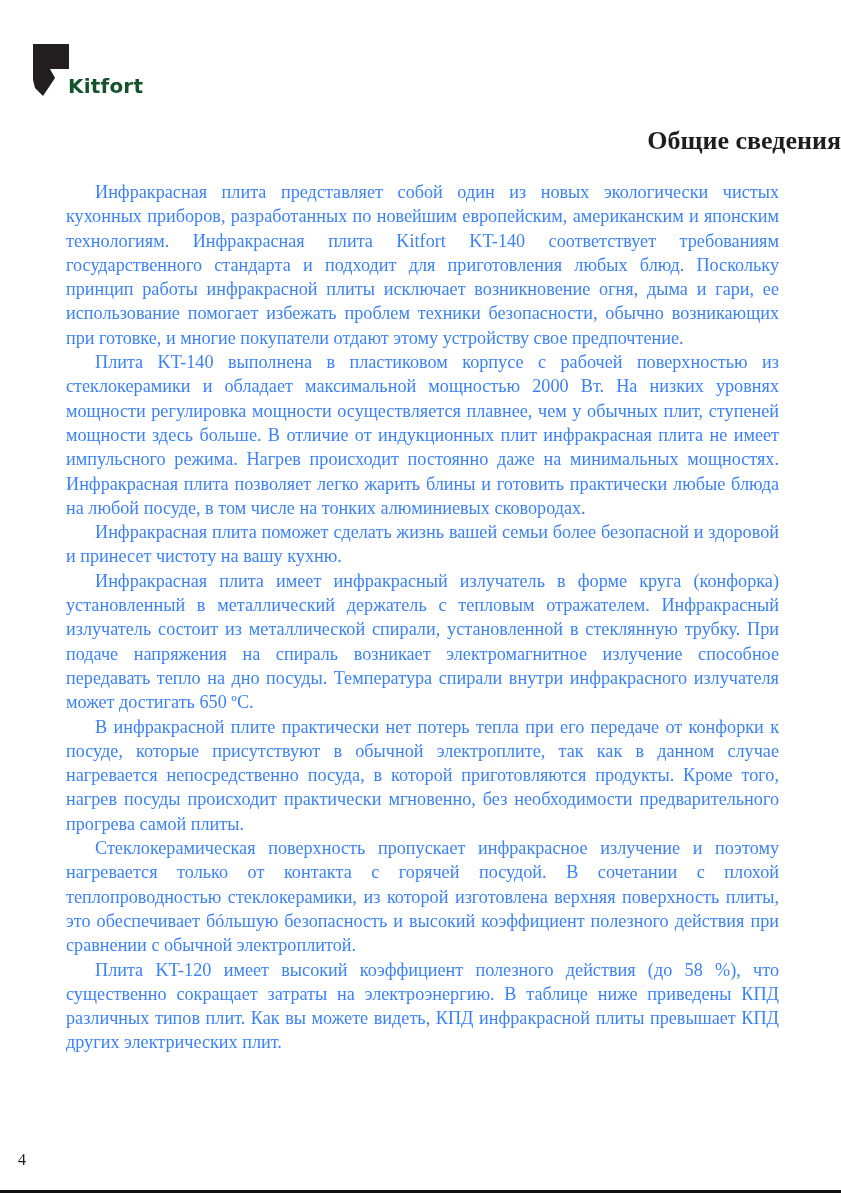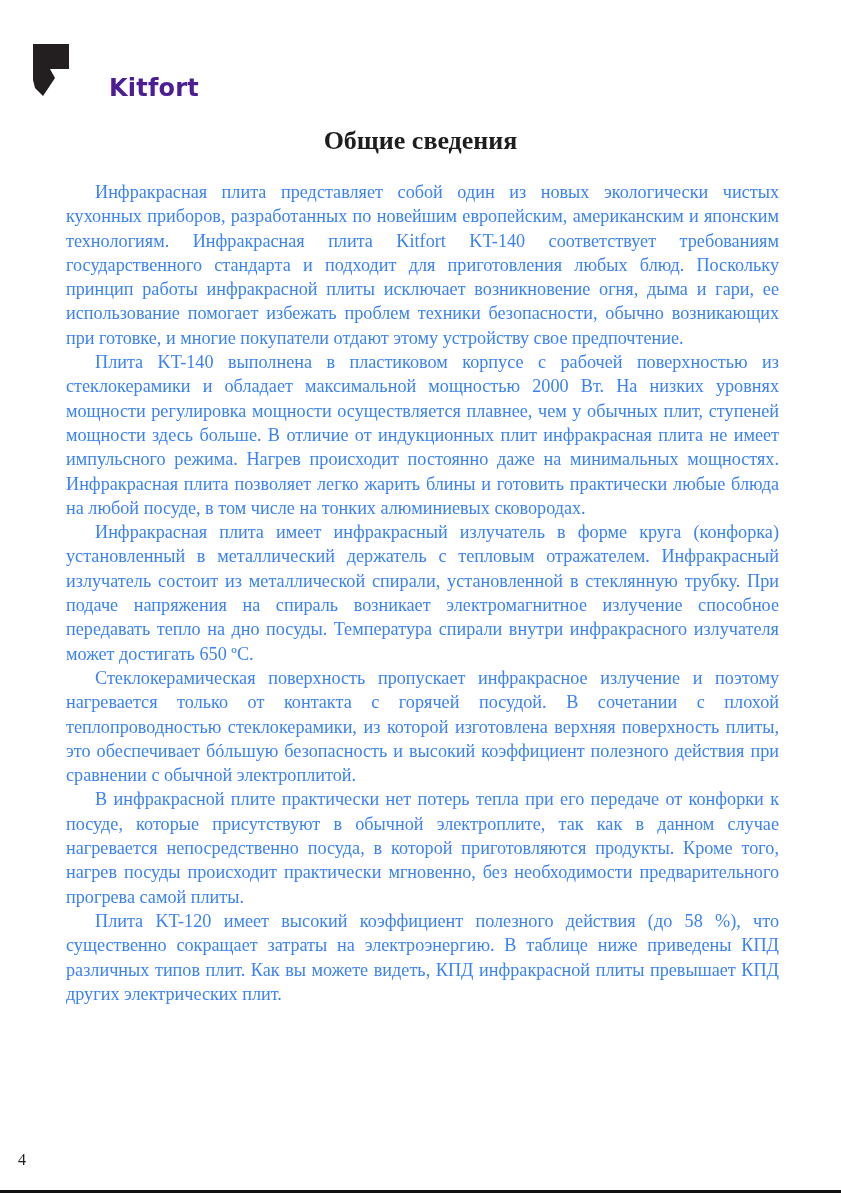--- a/index.html
+++ b/index.html
@@ -1,20 +1,20 @@
 <!DOCTYPE html>
 <html><head>
 <meta charset="utf-8">
 <style>
   html, body { margin:0; padding:0; background:#ffffff; }
   body { width:841px; height:1194px; position:relative; overflow:hidden; color:#1e1e1e; }
   .logo { position:absolute; left:33px; top:44px; width:110px; height:55px; }
   .logo-mark { position:absolute; left:0; top:0; }
-  .logo-text { position:absolute; left:35px; top:30px; font-family:"DejaVu Sans", sans-serif; font-weight:bold; font-size:24px; color:#4c1d95; letter-spacing:0.2px;margin-left:41px; }
-  .title { position:absolute; left:0; width:841px; top:126px; text-align:center; font-family:"Liberation Serif", serif; font-weight:bold; font-size:26px; color:#1e1e1e; }
+  .logo-text { position:absolute; left:35px; top:30px; font-family:"DejaVu Sans", sans-serif; font-weight:bold; font-size:20px; color:#14532d; letter-spacing:0.2px; }
+  .title { position:absolute; left:0; width:841px; top:126px; text-align:right; font-family:"Liberation Serif", serif; font-weight:bold; font-size:26px; color:#1e1e1e; }
   .content { position:absolute; left:66px; width:713px; top:180px; font-family:"Liberation Serif", serif; font-size:18.2px; line-height:24.3px; color:#3b82f6; text-align:justify; }
   .content p { margin:0; text-indent:29px; text-align:justify; text-align-last:left; }
   .content h2 { margin:11px 0 7px 0; padding-left:29px; font-size:18.2px; font-weight:bold; line-height:24.3px; }
   .page-num { position:absolute; left:18px; top:1151px; font-family:"Liberation Serif", serif; font-size:16px; color:#1e1e1e; }
   .bottom-rule { position:absolute; left:0; right:0; top:1190px; height:3px; background:#111; }
 </style>
 </head>
 <body>
 
 <div class="logo">
@@ -22,20 +22,21 @@
     <path d="M0 0 H37 V25 H17 L22 34 L10 52 L2 44 L0 36 Z" fill="#231f20"></path>
   </svg>
   <span class="logo-text">Kitfort</span>
 </div>
 
 <div class="title">Общие сведения</div>
 
 <div class="content">
   <p>Инфракрасная плита представляет собой один из новых экологически чистых кухонных приборов, разработанных по новейшим европейским, американским и японским технологиям. Инфракрасная плита Kitfort KT-140 соответствует требованиям государственного стандарта и подходит для приготовления любых блюд. Поскольку принцип работы инфракрасной плиты исключает возникновение огня, дыма и гари, ее использование помогает избежать проблем техники безопасности, обычно возникающих при готовке, и многие покупатели отдают этому устройству свое предпочтение.</p>
   <p>Плита KT-140 выполнена в пластиковом корпусе с рабочей поверхностью из стеклокерамики и обладает максимальной мощностью 2000 Вт. На низких уровнях мощности регулировка мощности осуществляется плавнее, чем у обычных плит, ступеней мощности здесь больше. В отличие от индукционных плит инфракрасная плита не имеет импульсного режима. Нагрев происходит постоянно даже на минимальных мощностях. Инфракрасная плита позволяет легко жарить блины и готовить практически любые блюда на любой посуде, в том числе на тонких алюминиевых сковородах.</p>
+  <p>Инфракрасная плита поможет сделать жизнь вашей семьи более безопасной и здоровой и принесет чистоту на вашу кухню.</p>
   <p>Инфракрасная плита имеет инфракрасный излучатель в форме круга (конфорка) установленный в металлический держатель с тепловым отражателем. Инфракрасный излучатель состоит из металлической спирали, установленной в стеклянную трубку. При подаче напряжения на спираль возникает электромагнитное излучение способное передавать тепло на дно посуды. Температура спирали внутри инфракрасного излучателя может достигать 650 ºC.</p>
+  <p>В инфракрасной плите практически нет потерь тепла при его передаче от конфорки к посуде, которые присутствуют в обычной электроплите, так как в данном случае нагревается непосредственно посуда, в которой приготовляются продукты. Кроме того, нагрев посуды происходит практически мгновенно, без необходимости предварительного прогрева самой плиты.</p>
   <p>Стеклокерамическая поверхность пропускает инфракрасное излучение и поэтому нагревается только от контакта с горячей посудой. В сочетании с плохой теплопроводностью стеклокерамики, из которой изготовлена верхняя поверхность плиты, это обеспечивает бóльшую безопасность и высокий коэффициент полезного действия при сравнении с обычной электроплитой.</p>
-  <p>В инфракрасной плите практически нет потерь тепла при его передаче от конфорки к посуде, которые присутствуют в обычной электроплите, так как в данном случае нагревается непосредственно посуда, в которой приготовляются продукты. Кроме того, нагрев посуды происходит практически мгновенно, без необходимости предварительного прогрева самой плиты.</p>
   <p>Плита KT-120 имеет высокий коэффициент полезного действия (до 58 %), что существенно сокращает затраты на электроэнергию. В таблице ниже приведены КПД различных типов плит. Как вы можете видеть, КПД инфракрасной плиты превышает КПД других электрических плит.</p>
 </div>
 
 <div class="page-num">4</div>
 <div class="bottom-rule"></div>
 
 </body></html>

